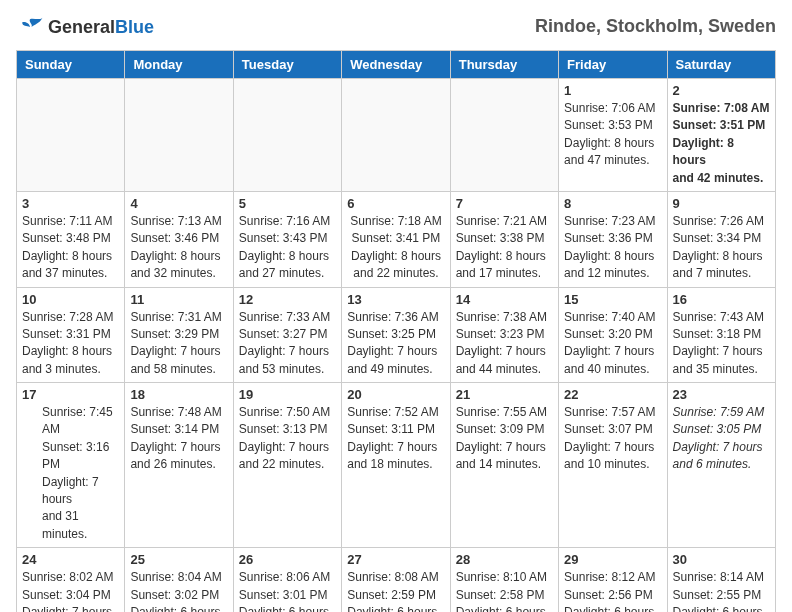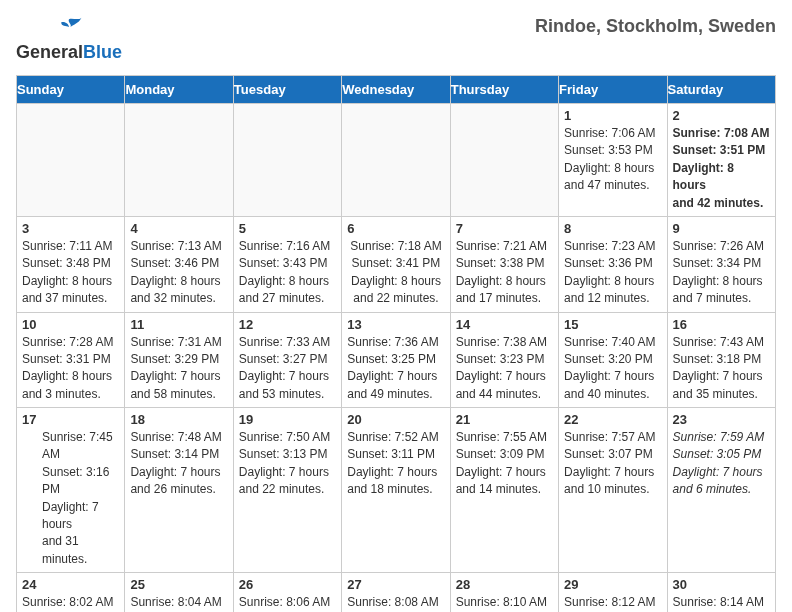--- a/index.html
+++ b/index.html
@@ -13,40 +13,39 @@
     .header {
       display: flex;
       justify-content: space-between;
       align-items: flex-start;
       margin-bottom: 12px;
     }
     .logo {
       display: flex;
       align-items: center;
       gap: 4px;
-      flex-direction: column;
     }
     .logo-text-general { font-size: 18px; font-weight: bold; color: #333; }
     .logo-text-blue { font-size: 18px; font-weight: bold; color: #1a6fbb; }
     .logo-bird {
       width: 28px;
       height: 22px;
     }
     .title-block { text-align: right; }
     .month-title { font-size: 36px; font-weight: bold; color: #333; }
     .location-title { font-size: 18px; color: #555; font-weight: bold; }
     .calendar {
       width: 100%;
       border-collapse: collapse;
       table-layout: fixed;
     }
     .calendar th {
       background: #1a6fbb;
       color: #fff;
-      padding: 6px 0;
+      padding: 6px 8px;
       font-size: 13px;
       font-weight: bold;
       text-align: left;
       border: 1px solid #ccc;
     }
     .calendar td {
       vertical-align: top;
       border: 1px solid #ccc;
       padding: 4px 5px;
       font-size: 10.5px;

